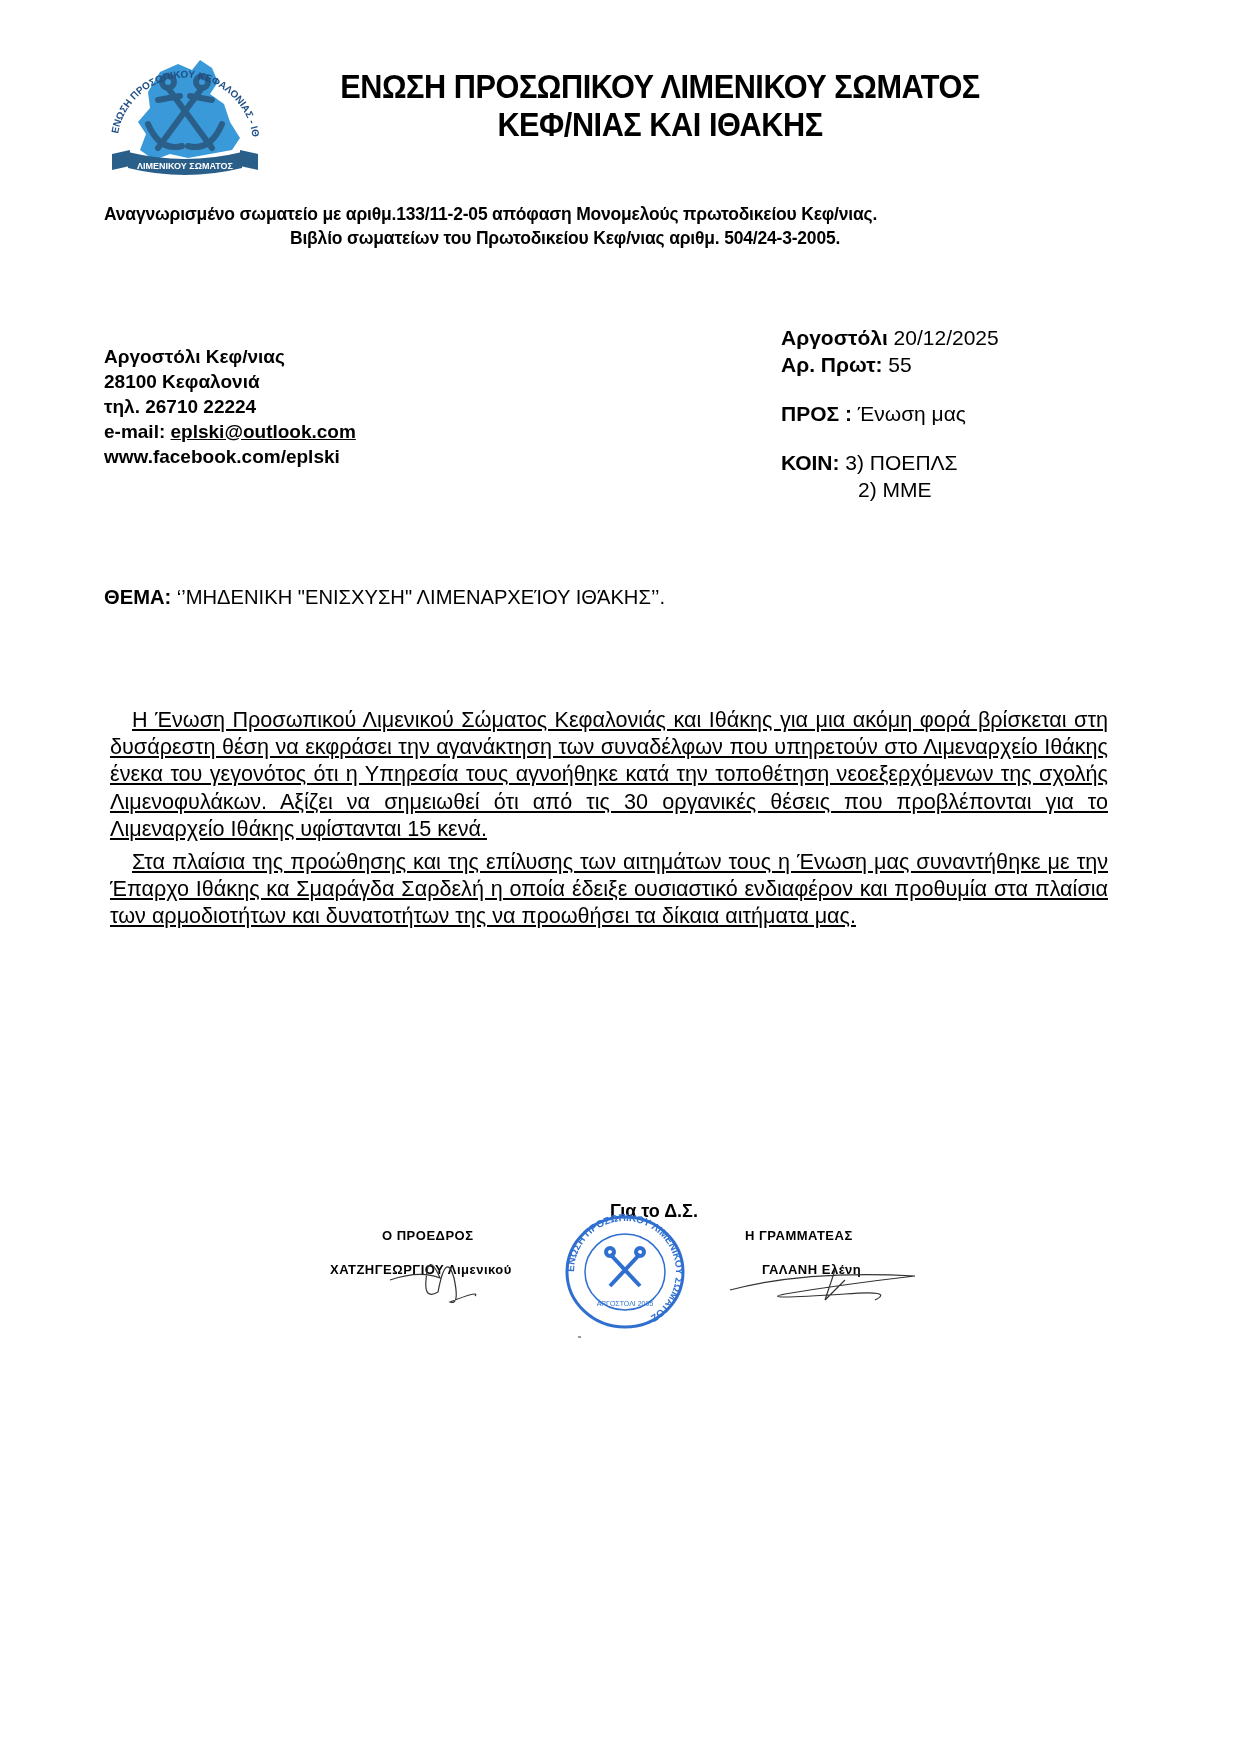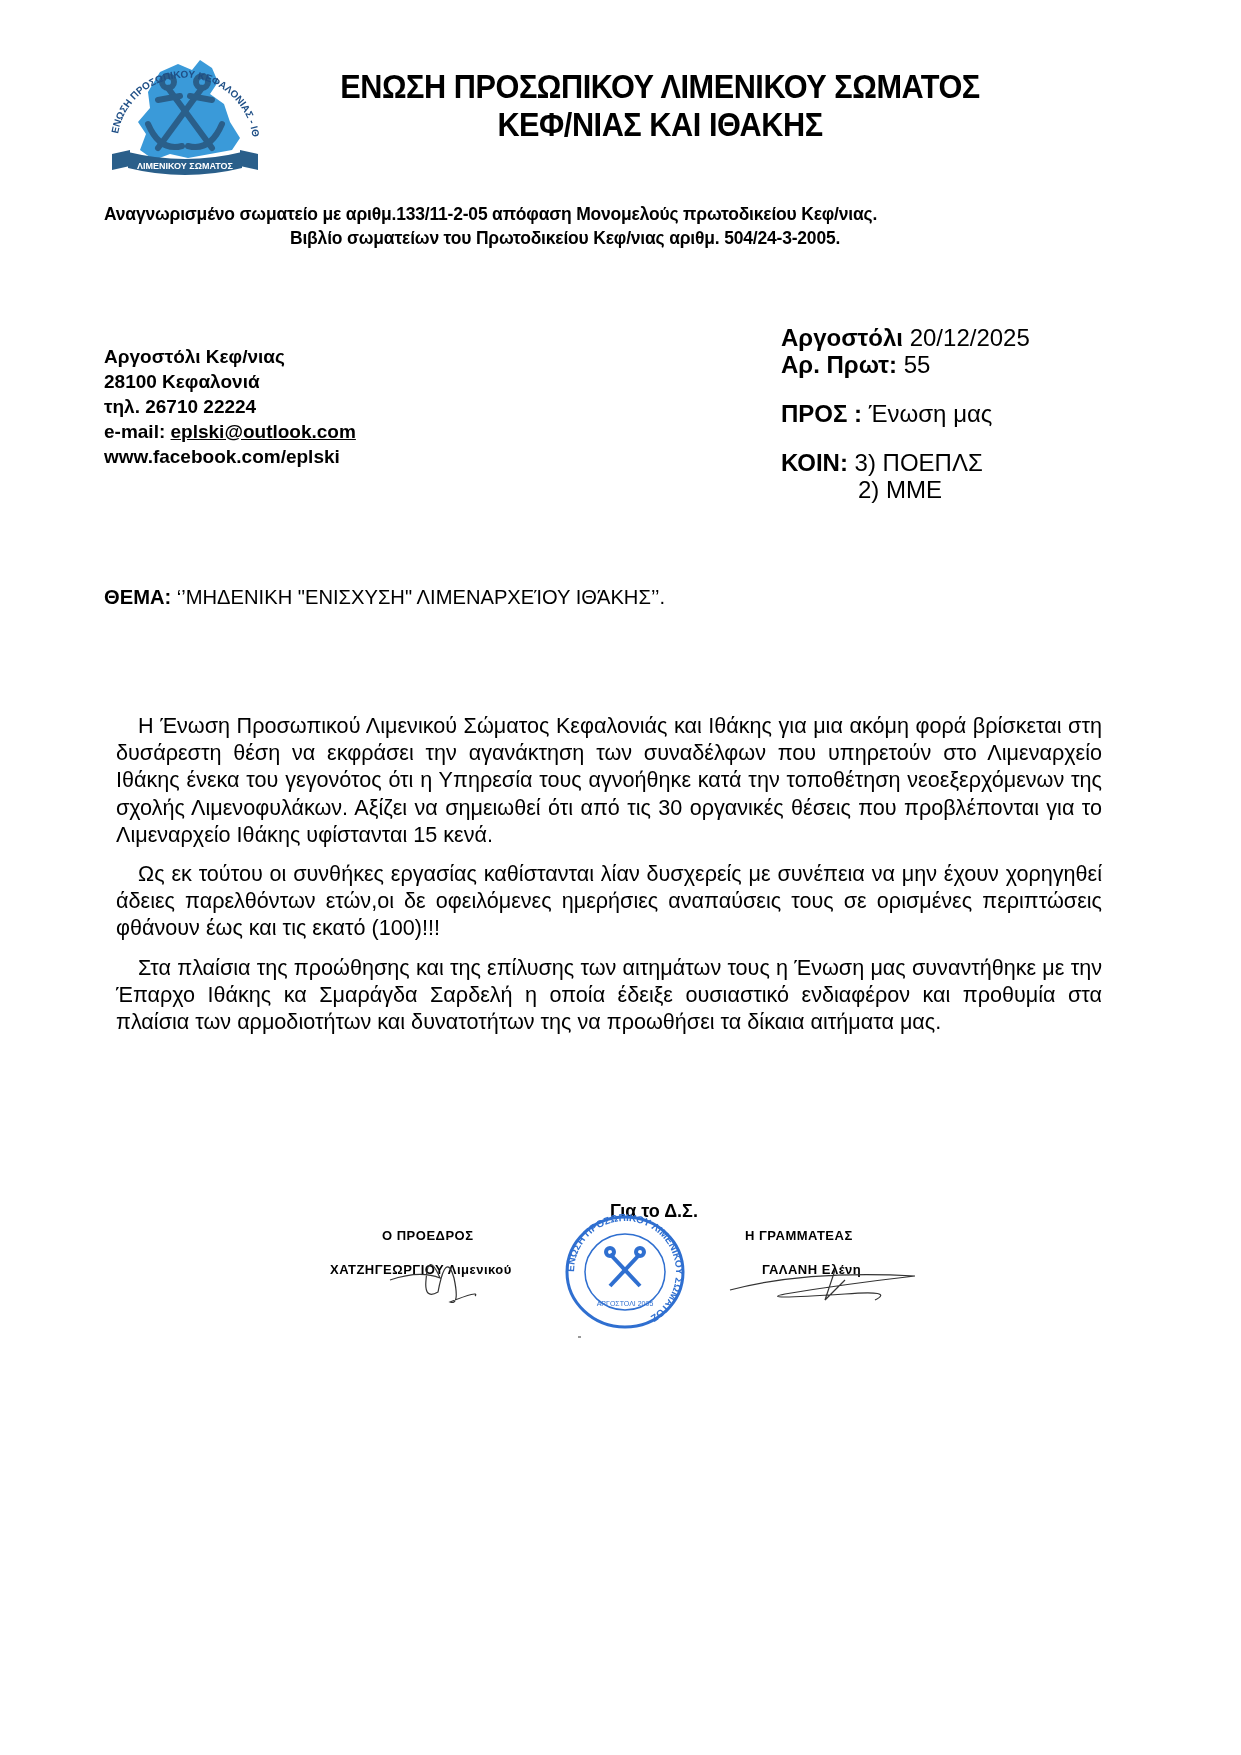--- a/index.html
+++ b/index.html
@@ -18,31 +18,31 @@
     #title2 { left: 240px; top: 106px; width: 840px; }
     .reg {
       font-weight: bold; font-size: 19px; line-height: 24px; letter-spacing: -0.2px;
       transform: scaleX(0.92); transform-origin: left center; white-space: nowrap;
     }
     #reg1 { left: 104px; top: 202px; }
     #reg2 { left: 290px; top: 226px; }
     .addr { left: 104px; top: 344px; font-weight: bold; font-size: 19px; line-height: 25px; }
     .addr div { white-space: nowrap; }
     .addr .email { text-decoration: underline; }
-    .meta { left: 781px; top: 324px; font-size: 24px; line-height: 27px; }
+    .meta { left: 781px; top: 324px; font-size: 21px; line-height: 27px; }
     .meta b { font-weight: bold; }
     .meta .gap { height: 22px; }
     .meta .indent { padding-left: 77px; }
     #subject { left: 104px; top: 585px; font-size: 21px; white-space: nowrap; transform: scaleX(0.96); transform-origin: left center; }
     #subject b { font-weight: bold; }
     #body {
       left: 104px; top: 700px; width: 1010px;
       font-size: 21.6px; line-height: 27.2px; text-align: justify;
     }
-    #body p { margin: 12px; text-indent: 22px; }
+    #body p { margin: 6px; text-indent: 22px; text-decoration: underline; }
     .sig-label { font-weight: bold; font-size: 13px; letter-spacing: 0.5px; white-space: nowrap; }
     #for-board { left: 610px; top: 1201px; font-size: 18px; font-weight: bold; }
     #president-title { left: 382px; top: 1228px; }
     #president-name { left: 330px; top: 1262px; }
     #secretary-title { left: 745px; top: 1228px; }
     #secretary-name { left: 762px; top: 1262px; }
   </style>
 </head>
 <body>
 
@@ -96,21 +96,20 @@
   <div><b>ΠΡΟΣ :</b><span> Ένωση μας</span></div>
   <div class="gap"></div>
   <div><b>ΚΟΙΝ:</b><span> 3) ΠΟΕΠΛΣ</span></div>
   <div class="indent">2) ΜΜΕ</div>
 </div>
 
 <div id="subject" class="abs"><b>ΘΕΜΑ:</b><span> ‘’ΜΗΔΕΝΙΚΗ "ΕΝΙΣΧΥΣΗ" ΛΙΜΕΝΑΡΧΕΊΟΥ ΙΘΆΚΗΣ’’.</span></div>
 
 <div id="body" class="abs">
   <p>Η Ένωση Προσωπικού Λιμενικού Σώματος Κεφαλονιάς και Ιθάκης για μια ακόμη φορά βρίσκεται στη δυσάρεστη θέση να εκφράσει την αγανάκτηση των συναδέλφων που υπηρετούν στο Λιμεναρχείο Ιθάκης ένεκα του γεγονότος ότι η Υπηρεσία τους αγνοήθηκε κατά την τοποθέτηση νεοεξερχόμενων της σχολής Λιμενοφυλάκων. Αξίζει να σημειωθεί ότι από τις 30 οργανικές θέσεις που προβλέπονται για το Λιμεναρχείο Ιθάκης υφίστανται 15 κενά.</p>
-  <p>Ως εκ τούτου οι συνθήκες εργασίας καθίστανται λίαν δυσχερείς με συνέπεια να μην έχουν χορηγηθεί άδειες παρελθόντων ετών,οι δε οφειλόμενες ημερήσιες αναπαύσεις τους σε ορισμένες περιπτώσεις φθάνουν έως και τις εκατό (100)!!!</p>
   <p>Στα πλαίσια της προώθησης και της επίλυσης των αιτημάτων τους η Ένωση μας συναντήθηκε  με την Έπαρχο Ιθάκης κα Σμαράγδα Σαρδελή η οποία έδειξε ουσιαστικό ενδιαφέρον και προθυμία στα πλαίσια των αρμοδιοτήτων και δυνατοτήτων της να προωθήσει τα δίκαια αιτήματα μας.</p>
 </div>
 
 <div id="for-board" class="abs">Για το Δ.Σ.</div>
 <div id="president-title" class="abs sig-label">Ο ΠΡΟΕΔΡΟΣ</div>
 <div id="president-name" class="abs sig-label">ΧΑΤΖΗΓΕΩΡΓΙΟΥ Λιμενικού</div>
 <div id="secretary-title" class="abs sig-label">Η  ΓΡΑΜΜΑΤΕΑΣ</div>
 <div id="secretary-name" class="abs sig-label">ΓΑΛΑΝΗ Ελένη</div>
 
 <svg class="abs" style="left:380px;top:1240px" width="110" height="70">

